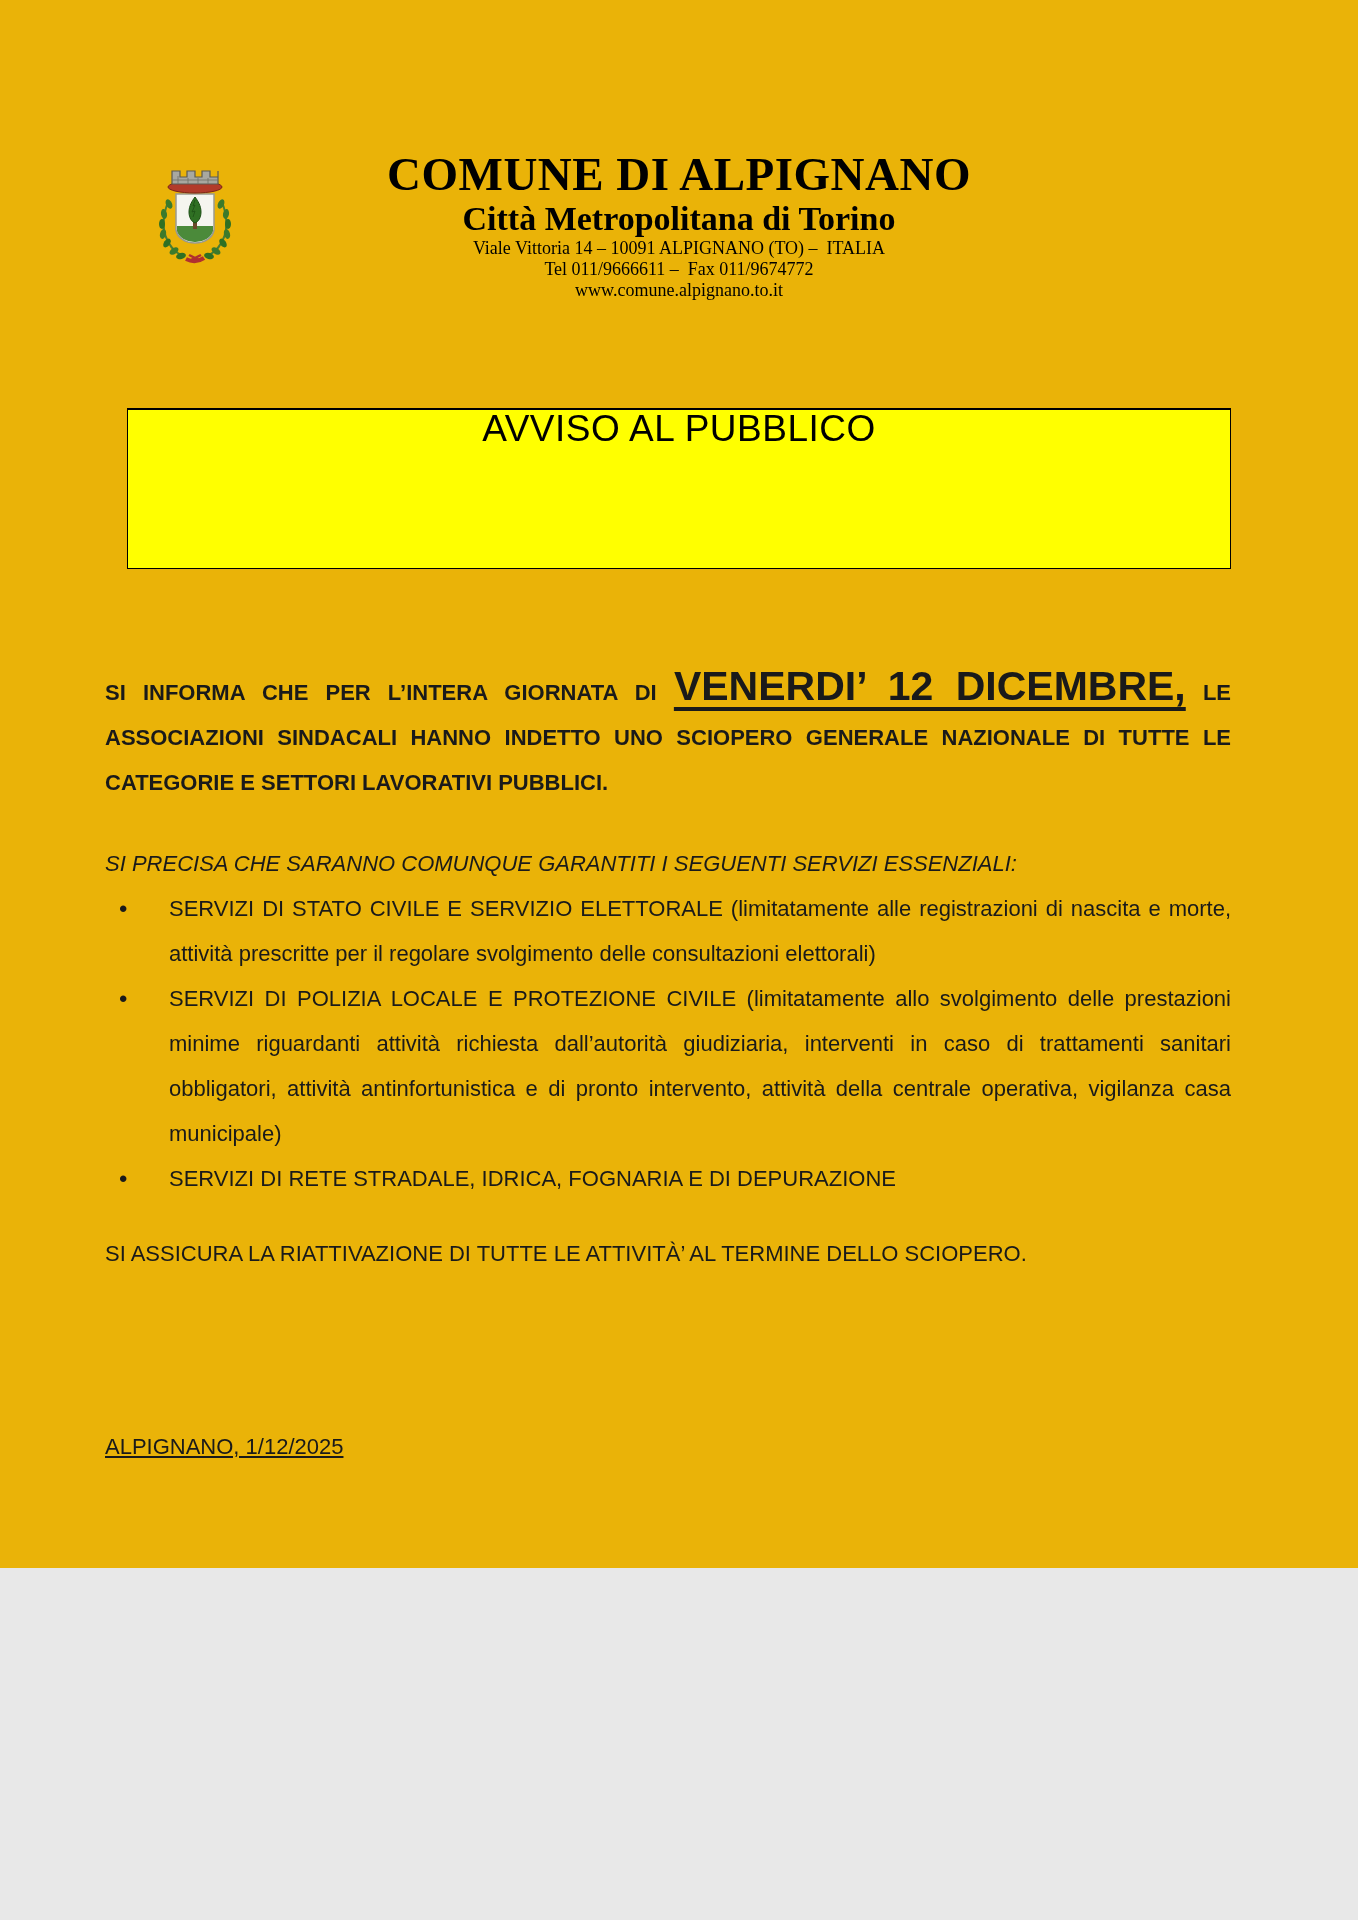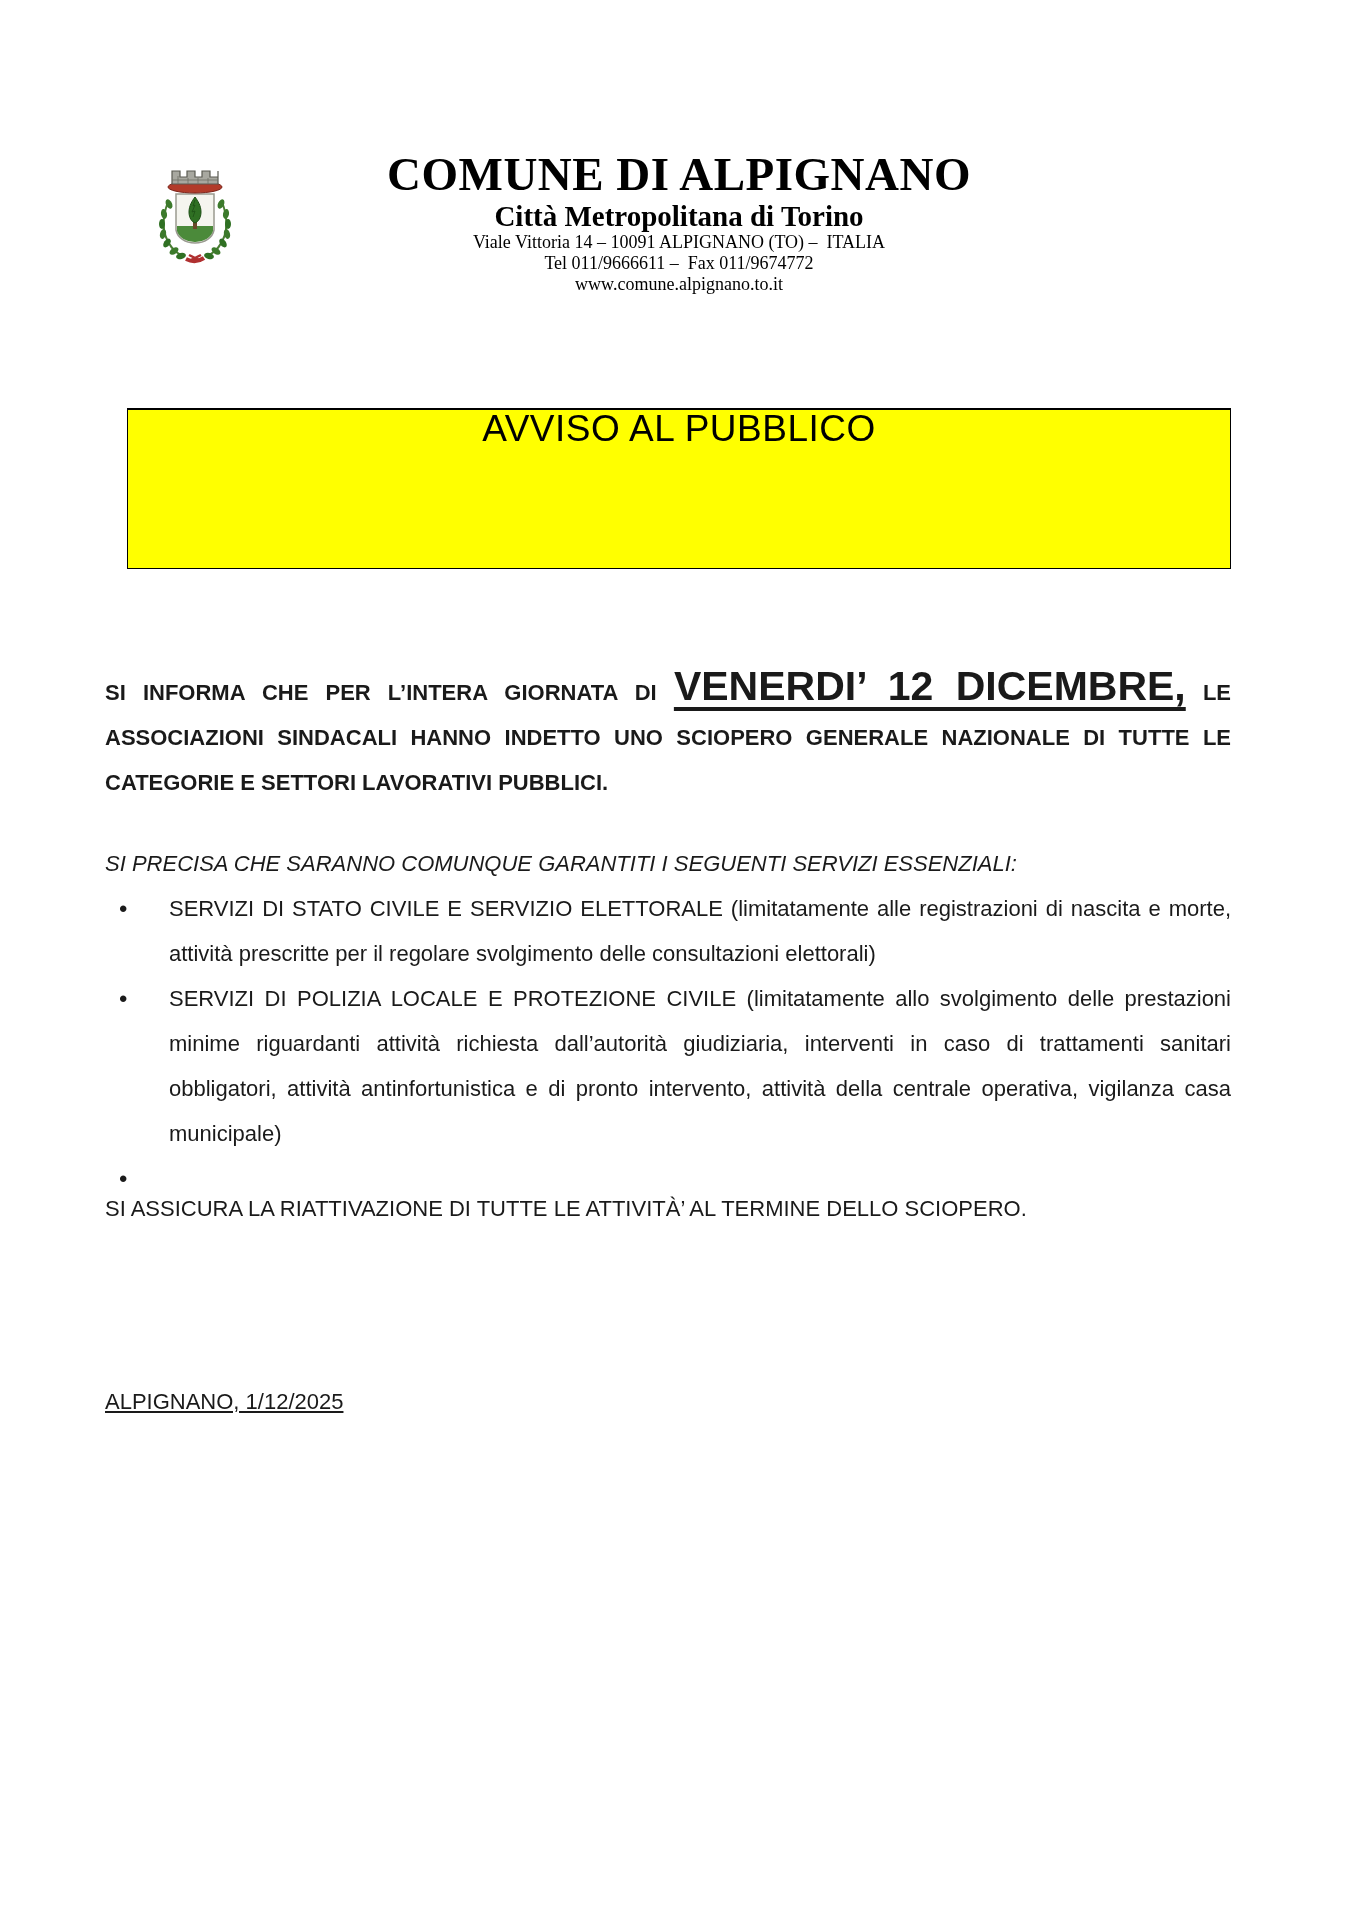--- a/index.html
+++ b/index.html
@@ -1,22 +1,22 @@
 <!DOCTYPE html>
 <html lang="it"><head>
 <meta charset="utf-8">
 <title>Comune di Alpignano - Avviso al Pubblico</title>
 <style>
   html, body { margin: 0; padding: 0; background: #e8e8e8; }
   .page {
     position: relative;
     width: 1358px;
-    height: 1920px;
+    height: 1568px;
     margin: 0 auto;
-    background: #ffffff;
+    background: #eab308;
     font-family: "Liberation Sans", "DejaVu Sans", sans-serif;
     color: #1a1a1a;
     overflow: hidden;
   }
 
   
   .logo {
     position: absolute;
     left: 148px;
     top: 156px;
@@ -33,21 +33,21 @@
     font-family: "Liberation Serif", "DejaVu Serif", serif;
   }
   .head-title {
     margin: 0;
     font-size: 47px;
     font-weight: 700;
     line-height: 1.06;
     letter-spacing: 0.5px;
   }
   .head-subtitle {
-    font-size: 29px;
+    font-size: 34px;
     font-weight: 700;
     line-height: 1.12;
   }
   .head-addr {
     font-size: 18px;
     font-weight: 400;
     line-height: 1.16;
   }
 
   
@@ -195,21 +195,21 @@
 
   <main class="content">
     <p class="para1"><span>SI INFORMA CHE PER L’INTERA GIORNATA DI </span><span class="big-date">VENERDI’ 12 DICEMBRE,</span><span> LE ASSOCIAZIONI SINDACALI HANNO INDETTO UNO SCIOPERO GENERALE NAZIONALE DI TUTTE LE CATEGORIE E SETTORI LAVORATIVI PUBBLICI.</span></p>
 
 
     <p class="para3">SI PRECISA CHE SARANNO COMUNQUE GARANTITI I SEGUENTI SERVIZI ESSENZIALI:</p>
 
     <ul class="bullets">
       <li><span class="bullet-dot">•</span><span>SERVIZI DI STATO CIVILE E SERVIZIO ELETTORALE (limitatamente alle registrazioni di nascita e morte, attività prescritte per il regolare svolgimento delle consultazioni elettorali)</span></li>
       <li><span class="bullet-dot">•</span><span>SERVIZI DI POLIZIA LOCALE E PROTEZIONE CIVILE (limitatamente allo svolgimento delle prestazioni minime riguardanti attività richiesta dall’autorità giudiziaria, interventi in caso di trattamenti sanitari obbligatori, attività antinfortunistica e di pronto intervento, attività della centrale operativa, vigilanza casa municipale)</span></li>
-      <li><span class="bullet-dot">•</span></li>
+      <li><span class="bullet-dot">•</span><span>SERVIZI DI RETE STRADALE, IDRICA, FOGNARIA E DI DEPURAZIONE</span></li>
     </ul>
 
 
     <p class="para5">SI ASSICURA LA RIATTIVAZIONE DI TUTTE LE ATTIVITÀ’ AL TERMINE DELLO SCIOPERO.</p>
 
     <p class="dateline">ALPIGNANO, 1/12/2025</p>
   </main>
 
 </div>
 

